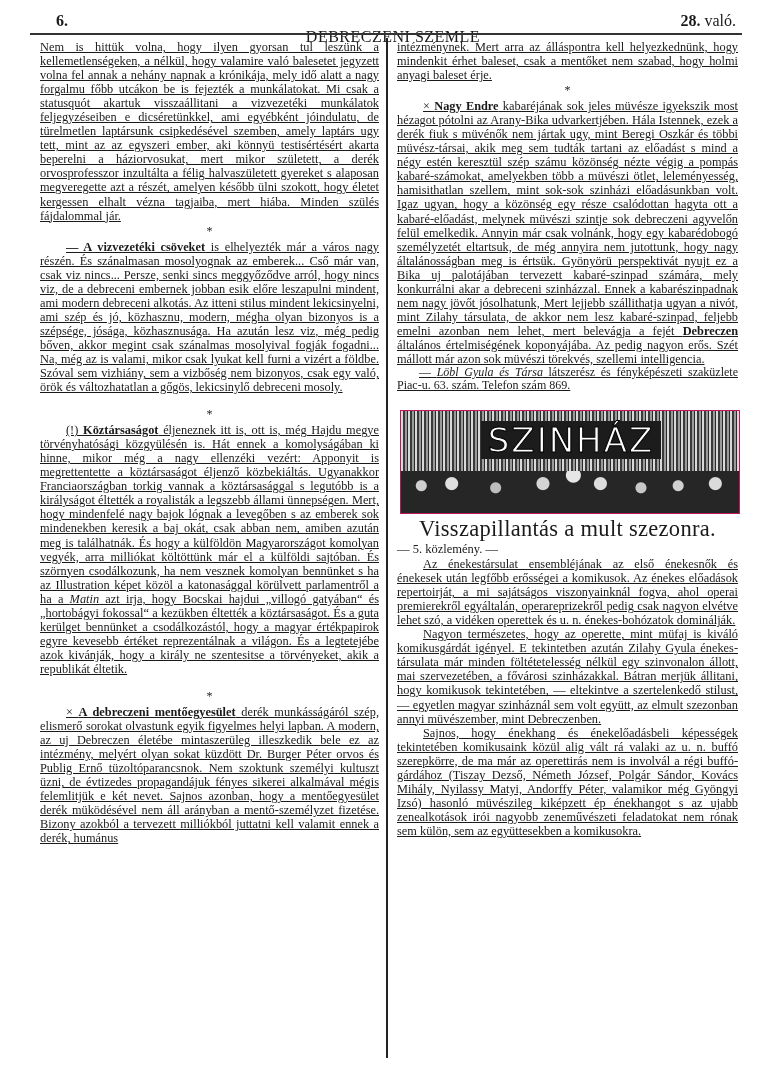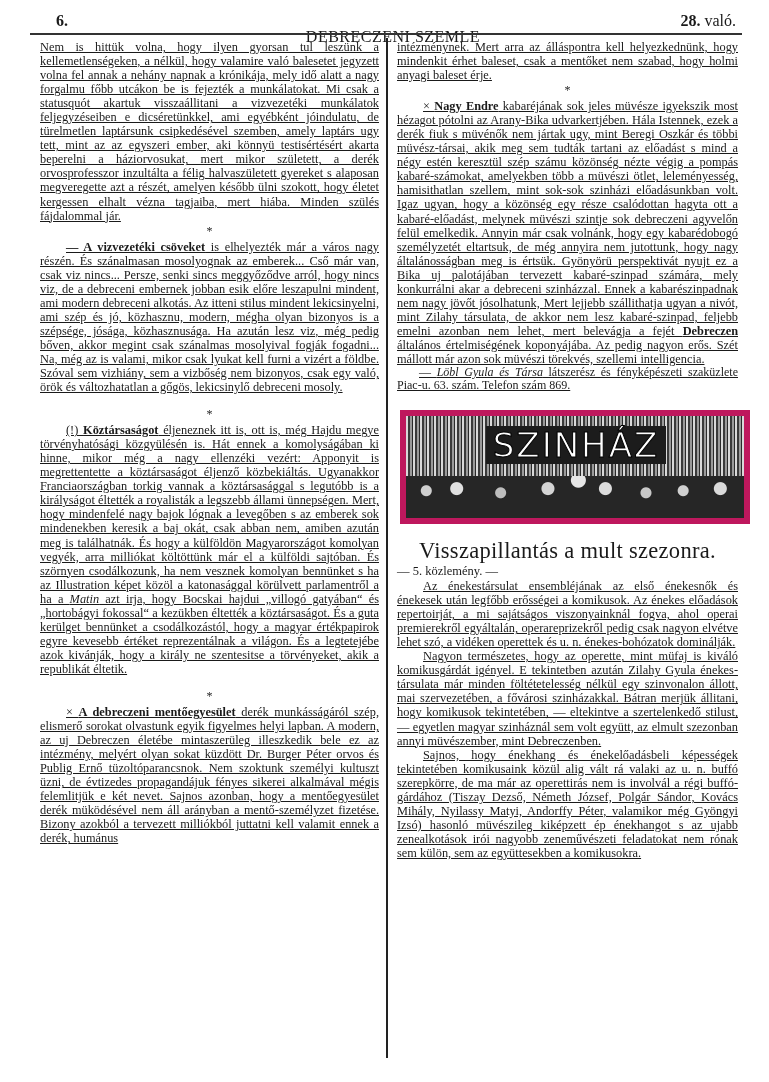--- a/index.html
+++ b/index.html
@@ -14,39 +14,39 @@
   .divider { position: absolute; left: 386px; top: 38px; width: 2px; height: 1020px; background: #222; }
   .col { position: absolute; top: 40px; font-size: 12.35px; line-height: 14.05px; text-align: justify; hyphens: manual; }
   .col.left { left: 40px; width: 339px; }
   .col.right { left: 397px; width: 341px; }
   .col p { margin: 0; text-decoration: underline; }
   .indent { text-indent: 26px; }
   .star { text-align: center; margin: 2px 0 2px 0; font-size: 12px; line-height: 13px; }
   .sp { height: 12px; }
   .credit { font-size: 12px; line-height: 13px; text-indent: 22px; margin-top: 2px; }
   .credit i { font-style: italic; }
-  .banner { position: relative; width: 338px; height: 102px; margin: 18px 0 0 3px; background: #15803d; overflow: hidden; border: 6px solid #be185d; }
+  .banner { position: relative; width: 338px; height: 102px; margin: 18px 0 0 3px; background: #15803d; overflow: hidden; border: 1px solid #be185d; }
   .banner .wall { position: absolute; left: 0; top: 0; right: 0; height: 62px;
      background: repeating-linear-gradient(90deg, #d9d9d9 0 2px, #3a3a3a 2px 4px, #9a9a9a 4px 6px, #2a2a2a 6px 7px); }
   .banner .word { position: absolute; left: 80px; top: 10px; width: 180px; height: 38px; background: #1c1c1c;
      color: #ffffff; font-family: "DejaVu Sans", sans-serif; font-size: 34px; line-height: 38px; text-align: center;
      letter-spacing: 2px; font-weight: normal; -webkit-text-stroke: 1px #000; }
   .banner .rail { position: absolute; left: 0; right: 0; top: 60px; height: 6px; background: #555; }
   .banner .crowd { position: absolute; left: 0; right: 0; bottom: 0; height: 42px;
      background: radial-gradient(circle at 6% 35%, #cfcfcf 0 5px, transparent 6px),
                  radial-gradient(circle at 15% 30%, #e0e0e0 0 6px, transparent 7px),
                  radial-gradient(circle at 28% 40%, #bdbdbd 0 5px, transparent 6px),
                  radial-gradient(circle at 42% 30%, #d4d4d4 0 6px, transparent 7px),
                  radial-gradient(circle at 51% 10%, #e6e6e6 0 7px, transparent 8px),
                  radial-gradient(circle at 59% 30%, #dcdcdc 0 6px, transparent 7px),
                  radial-gradient(circle at 71% 40%, #c8c8c8 0 5px, transparent 6px),
                  radial-gradient(circle at 82% 35%, #d0d0d0 0 5px, transparent 6px),
                  radial-gradient(circle at 93% 30%, #dadada 0 6px, transparent 7px),
                  #262626; }
-  .article-title { text-align: center; font-size: 22.5px; line-height: 26px; margin-top: 14px; letter-spacing: 0.3px; }
+  .article-title { text-align: center; font-size: 22.5px; line-height: 26px; margin-top: 2px; letter-spacing: 0.3px; }
   .article-sub { text-align: left; font-size: 12.5px; line-height: 14px; margin-bottom: 1px; }
   b { font-weight: bold; text-align: right; }
   i { font-style: italic; }
 </style>
 </head>
 <body>
 
 <div class="header">
   <span class="pno">6.</span>
   <div class="title">DEBRECZENI SZEMLE</div>

